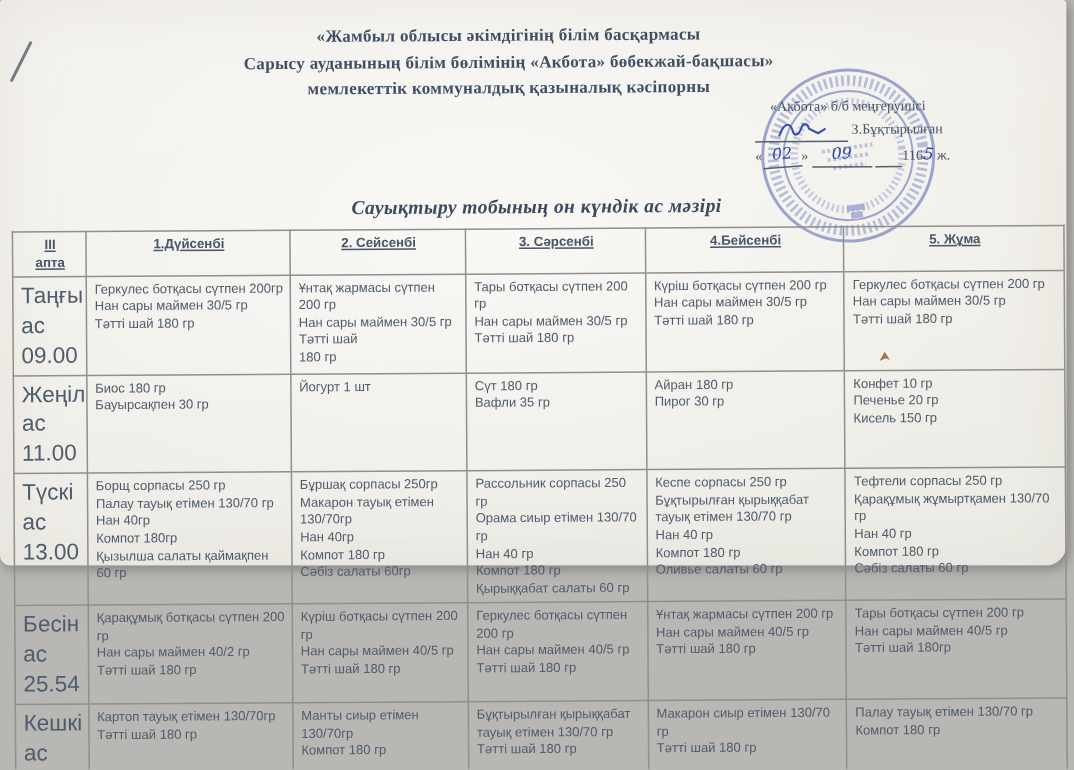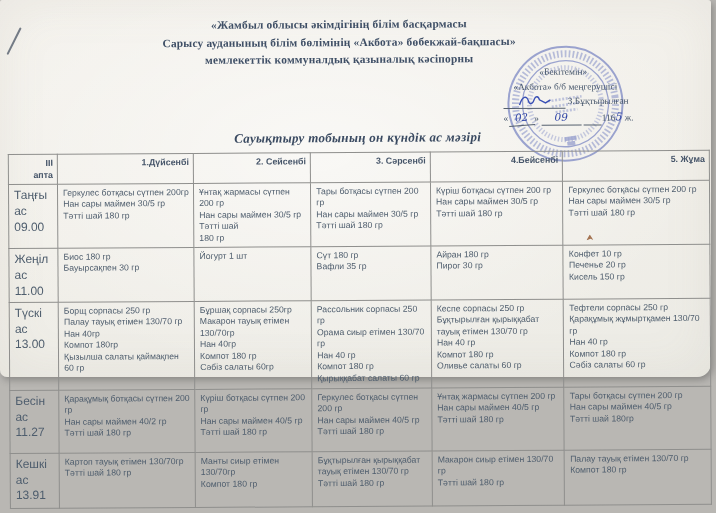--- a/index.html
+++ b/index.html
@@ -66,30 +66,30 @@
     position:absolute;left:8px;top:152px;width:702px;
     border-collapse:collapse;table-layout:fixed;
     font-size:8.7px;color:#4e5d6d;line-height:1.33;
   }
   table.menu th,table.menu td{
     border:1px solid #8f8f8d;vertical-align:top;
     padding:3px 4px 2px 5px;white-space:pre-line;
     overflow:hidden;
   }
   table.menu th{
-    font-weight:bold;text-align:right;font-size:8.9px;color:#47566a;
+    font-weight:bold;text-align:center;font-size:8.9px;color:#47566a;text-decoration:underline;
   }
   th.h-mon{text-align:center;}
   tr.hr{height:29px;}
   tr.r1{height:64px;}
   tr.r2{height:36px;}
   tr.r3{height:88px;}
   tr.r4{height:63px;}
   tr.r5{height:55px;}
-  td.meal{font-size:12px;}
+  td.meal{font-size:15px;}
 
   .smudge{
     position:absolute;left:586px;top:236px;width:7px;height:6px;
     background:#8a4a1f;opacity:.75;
     clip-path:polygon(50% 0,100% 90%,60% 70%,0 100%);
   }
 </style>
 </head>
 <body>
 
@@ -109,21 +109,20 @@
         <circle cx="61" cy="61" r="57" stroke-width="2"></circle>
         <circle cx="61" cy="61" r="43" stroke-width="1.3"></circle>
         <circle cx="61" cy="61" r="50" stroke-width="7" stroke-dasharray="1.7 2.2" opacity=".7"></circle>
         <circle cx="61" cy="61" r="36" stroke-width="5" stroke-dasharray="1.4 2" opacity=".55"></circle>
         <path d="M44 56 h34 M47 62 h28 M50 68 h22" stroke-width="2.6" stroke-dasharray="2 1.6" opacity=".6"></path>
         <path d="M55 96 h12 M57 101 h8" stroke-width="4" opacity=".8"></path>
       </g>
     </svg>
 
     <div class="approval">
-      <div class="ap1">«Бекітемін»</div>
       <div class="ap2">«Акбота» б/б меңгерушісі</div>
       <div class="ap3">
         <span class="underl sigline">
           <svg width="36" height="14" viewBox="0 0 36 14">
             <path d="M2 11 C5 2,9 1,11 7 C12 11,15 11,17 5 C18 2,21 2,22 6 L28 9 L33 6" stroke="#3a50b5" stroke-width="1.4" fill="none"></path>
           </svg>
         </span>
         <span>З.Бұқтырылған</span>
       </div>
       <div class="ap4">
@@ -215,21 +214,21 @@
 Компот  180 гр
 Оливье салаты 60 гр</td>
           <td>Тефтели сорпасы 250 гр
 Қарақұмық жұмыртқамен 130/70 гр
 Нан 40 гр
 Компот 180 гр
 Сәбіз салаты 60 гр</td>
         </tr>
         <tr class="r4">
           <td class="meal">Бесін ас
-11.27</td>
+25.54</td>
           <td>Қарақұмық ботқасы сүтпен 200 гр
 Нан сары маймен 40/2 гр
 Тәтті шай 180 гр</td>
           <td>Күріш ботқасы сүтпен 200 гр
 Нан сары маймен 40/5 гр
 Тәтті шай 180 гр</td>
           <td>Геркулес ботқасы сүтпен 200 гр
 Нан сары маймен  40/5 гр
 Тәтті шай 180 гр</td>
           <td>Ұнтақ жармасы сүтпен 200 гр

